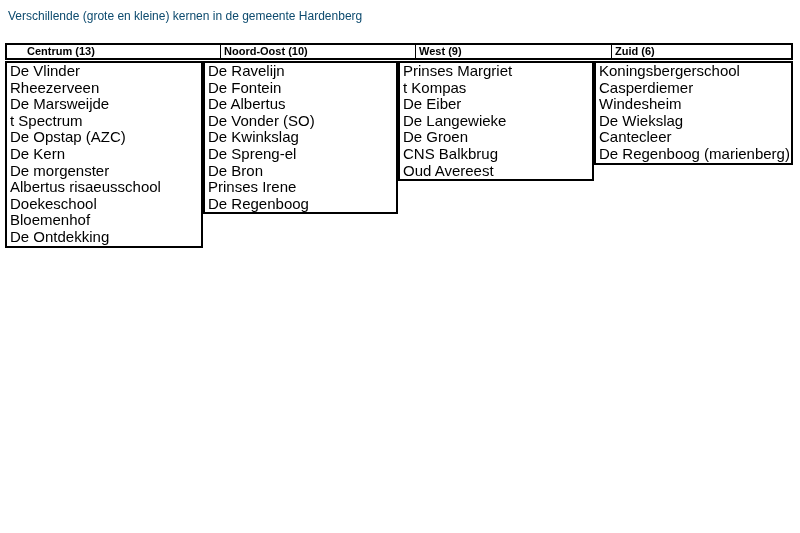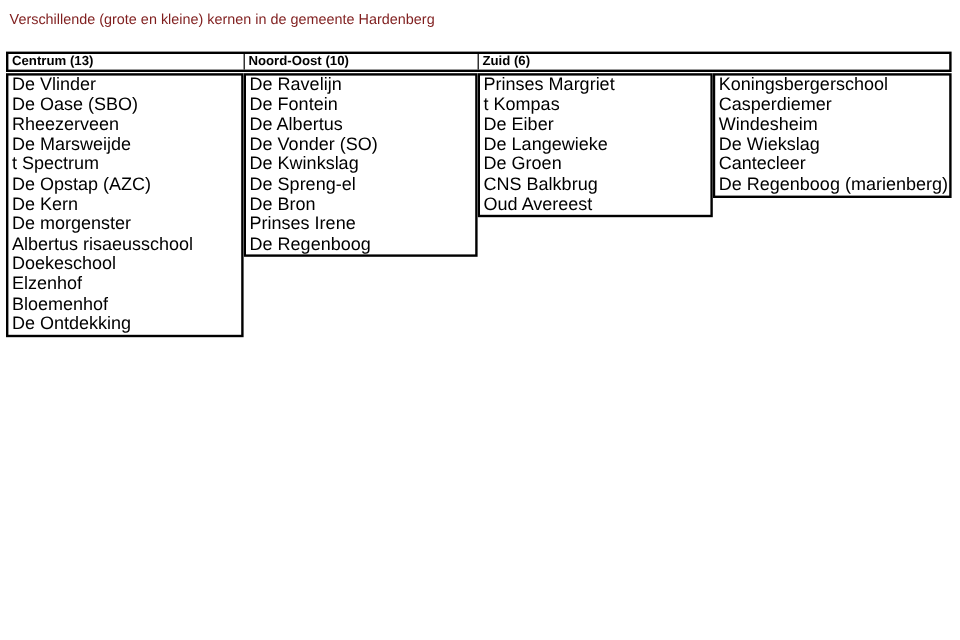--- a/index.html
+++ b/index.html
@@ -14,34 +14,35 @@
     font-family: "Liberation Sans", sans-serif;
     color: #000000;
     overflow: hidden;
   }
   .title {
     position: absolute;
     left: 8px;
     top: 9px;
     font-size: 12px;
     line-height: 14px;
-    color: #7f1d1d;
+    color: #0c4a6e;
     white-space: nowrap;
   }
   
   .header-row {
     position: absolute;
     left: 5px;
     top: 43px;
     width: 788px;
     height: 17px;
     box-sizing: border-box;
     border: 2px solid #000000;
     display: flex;
     background: #ffffff;
+    padding-left: 17px;
   }
   .header-cell {
     box-sizing: border-box;
     font-weight: bold;
     font-size: 11px;
     line-height: 13px;
     padding-left: 3px;
     white-space: nowrap;
     overflow: hidden;
   }
@@ -72,35 +73,34 @@
   }
 </style>
 </head>
 <body>
 
 <div class="title">Verschillende (grote en kleine) kernen in de gemeente Hardenberg</div>
 
 <div class="header-row">
   <div class="header-cell c1">Centrum (13)</div>
   <div class="header-cell c2">Noord-Oost (10)</div>
+  <div class="header-cell c3">West (9)</div>
   <div class="header-cell c4">Zuid (6)</div>
 </div>
 
 <div class="col-body" id="col-centrum">
     <div class="row">De Vlinder</div>
-    <div class="row">De Oase (SBO)</div>
     <div class="row">Rheezerveen</div>
     <div class="row">De Marsweijde</div>
     <div class="row">t Spectrum</div>
     <div class="row">De Opstap (AZC)</div>
     <div class="row">De Kern</div>
     <div class="row">De morgenster</div>
     <div class="row">Albertus risaeusschool</div>
     <div class="row">Doekeschool</div>
-    <div class="row">Elzenhof</div>
     <div class="row">Bloemenhof</div>
     <div class="row">De Ontdekking</div>
   </div>
 
 <div class="col-body" id="col-noordoost">
     <div class="row">De Ravelijn</div>
     <div class="row">De Fontein</div>
     <div class="row">De Albertus</div>
     <div class="row">De Vonder (SO)</div>
     <div class="row">De Kwinkslag</div>

